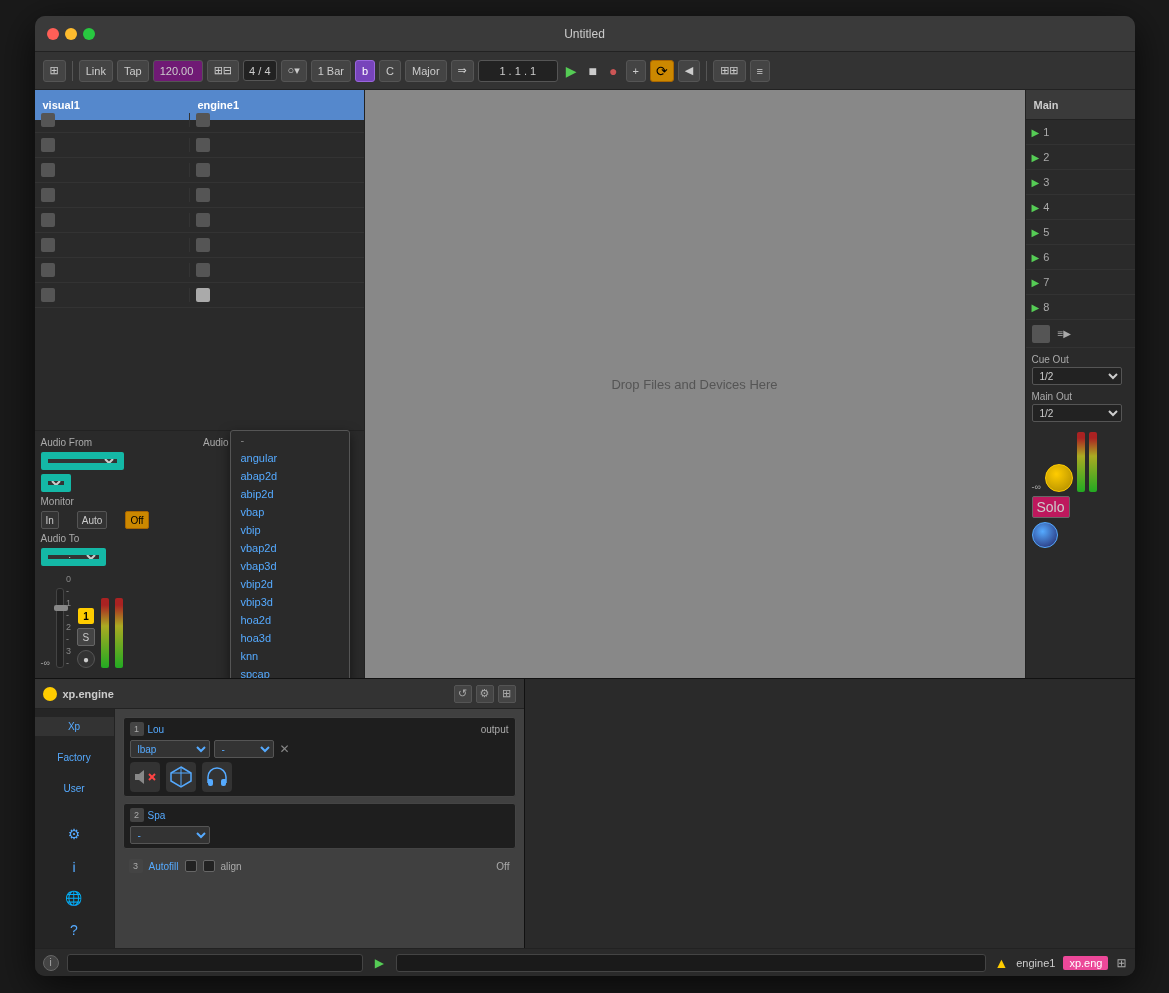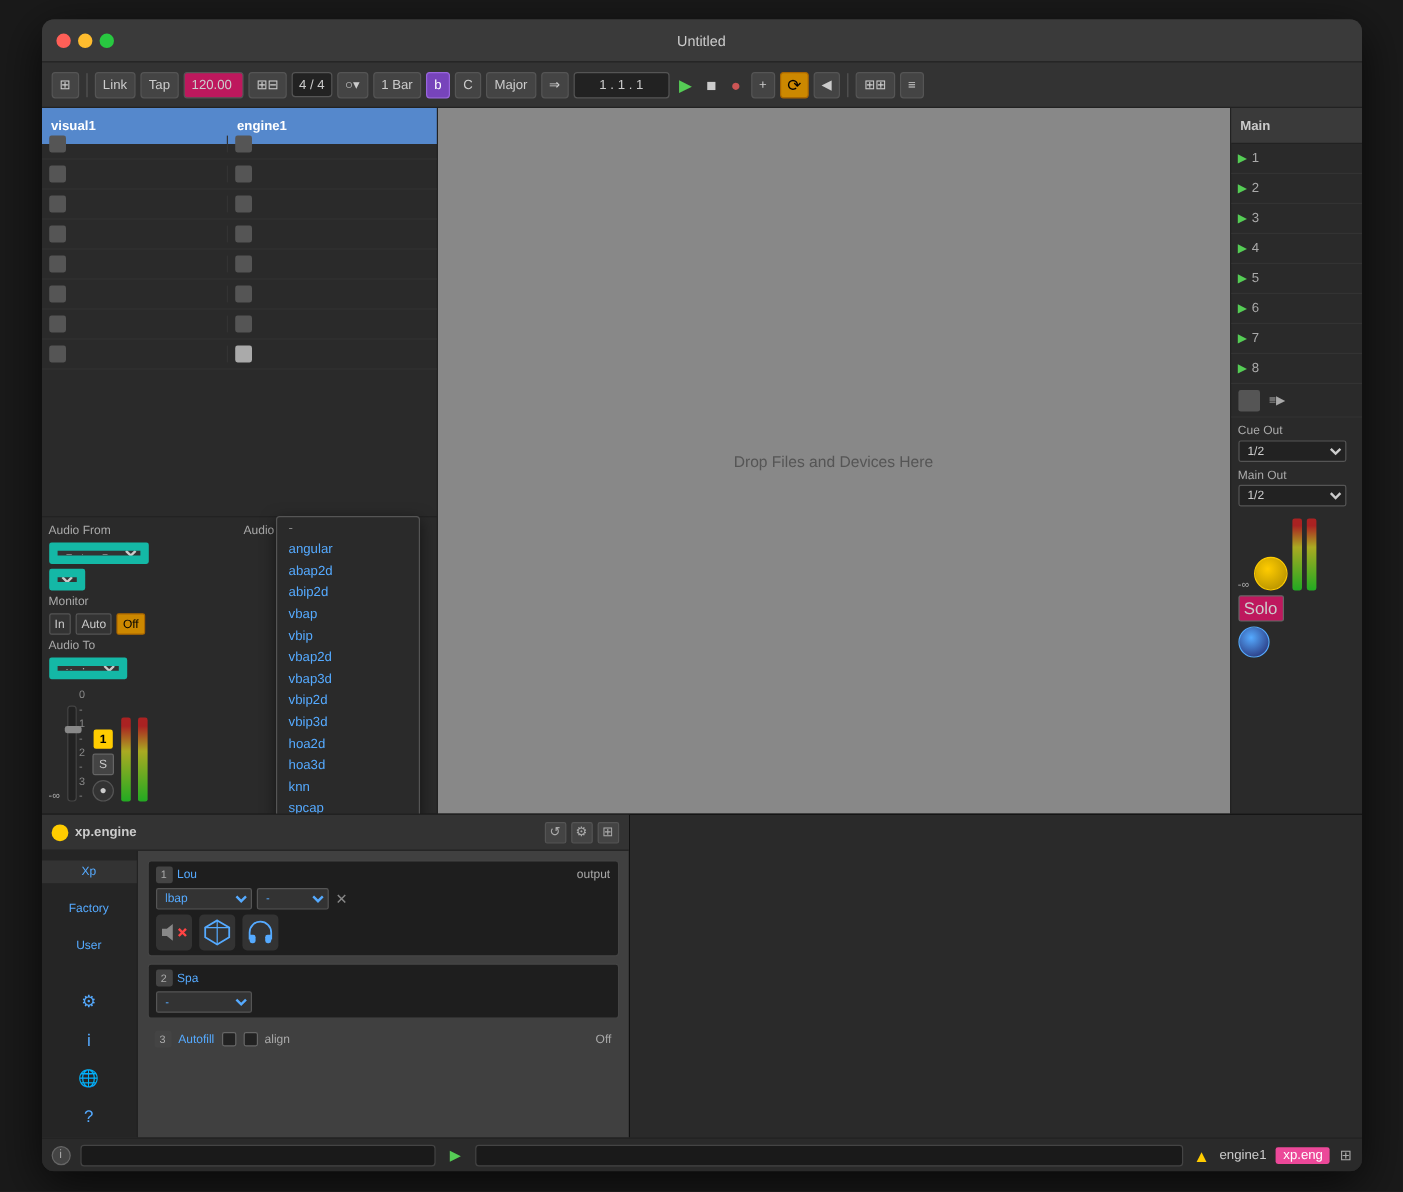--- a/index.html
+++ b/index.html
@@ -73,21 +73,21 @@
       padding: 2px 6px;
       border-radius: 3px;
       font-size: 11px;
       cursor: pointer;
       height: 22px;
       display: flex;
       align-items: center;
     }
     .toolbar-sep { width: 1px; height: 20px; background: #555; margin: 0 2px; }
     .bpm-display {
-      background: #be185d;
+      background: #701a75;
       border: 1px solid #555;
       color: #ccc;
       padding: 2px 6px;
       border-radius: 3px;
       font-size: 11px;
       height: 22px;
       display: flex;
       align-items: center;
       min-width: 50px;
       text-align: center;
@@ -801,21 +801,21 @@
               </select>
             </div>
             <div class="control-row" style="gap:2px;">
               <select class="control-select" style="width:30px;">
                 <option>2</option>
               </select>
             </div>
             <div class="control-row">
               <span class="control-label">Monitor</span>
             </div>
-            <div class="control-row" style="gap:4px;">
+            <div class="control-row" style="gap:18px;">
               <button class="monitor-btn">In</button>
               <button class="monitor-btn">Auto</button>
               <button class="monitor-btn active">Off</button>
             </div>
             <div class="control-row">
               <span class="control-label">Audio To</span>
             </div>
             <div class="control-row">
               <select class="control-select">
                 <option>Main</option>

